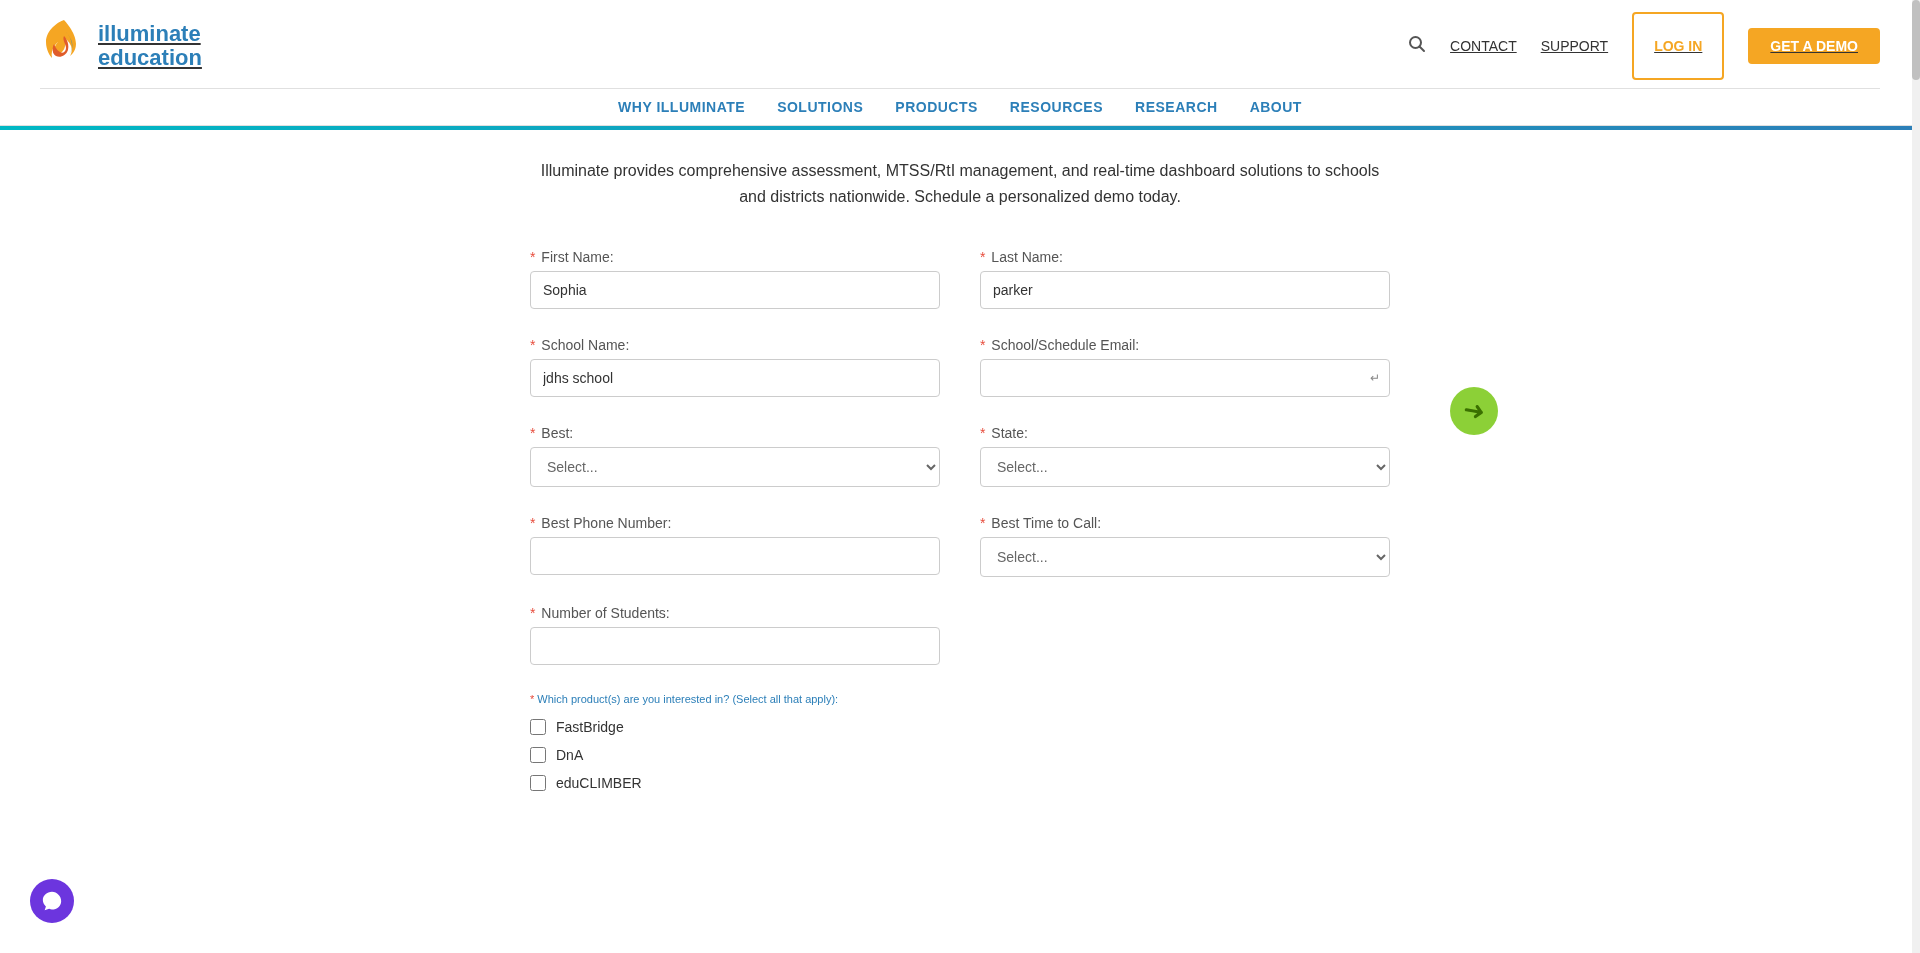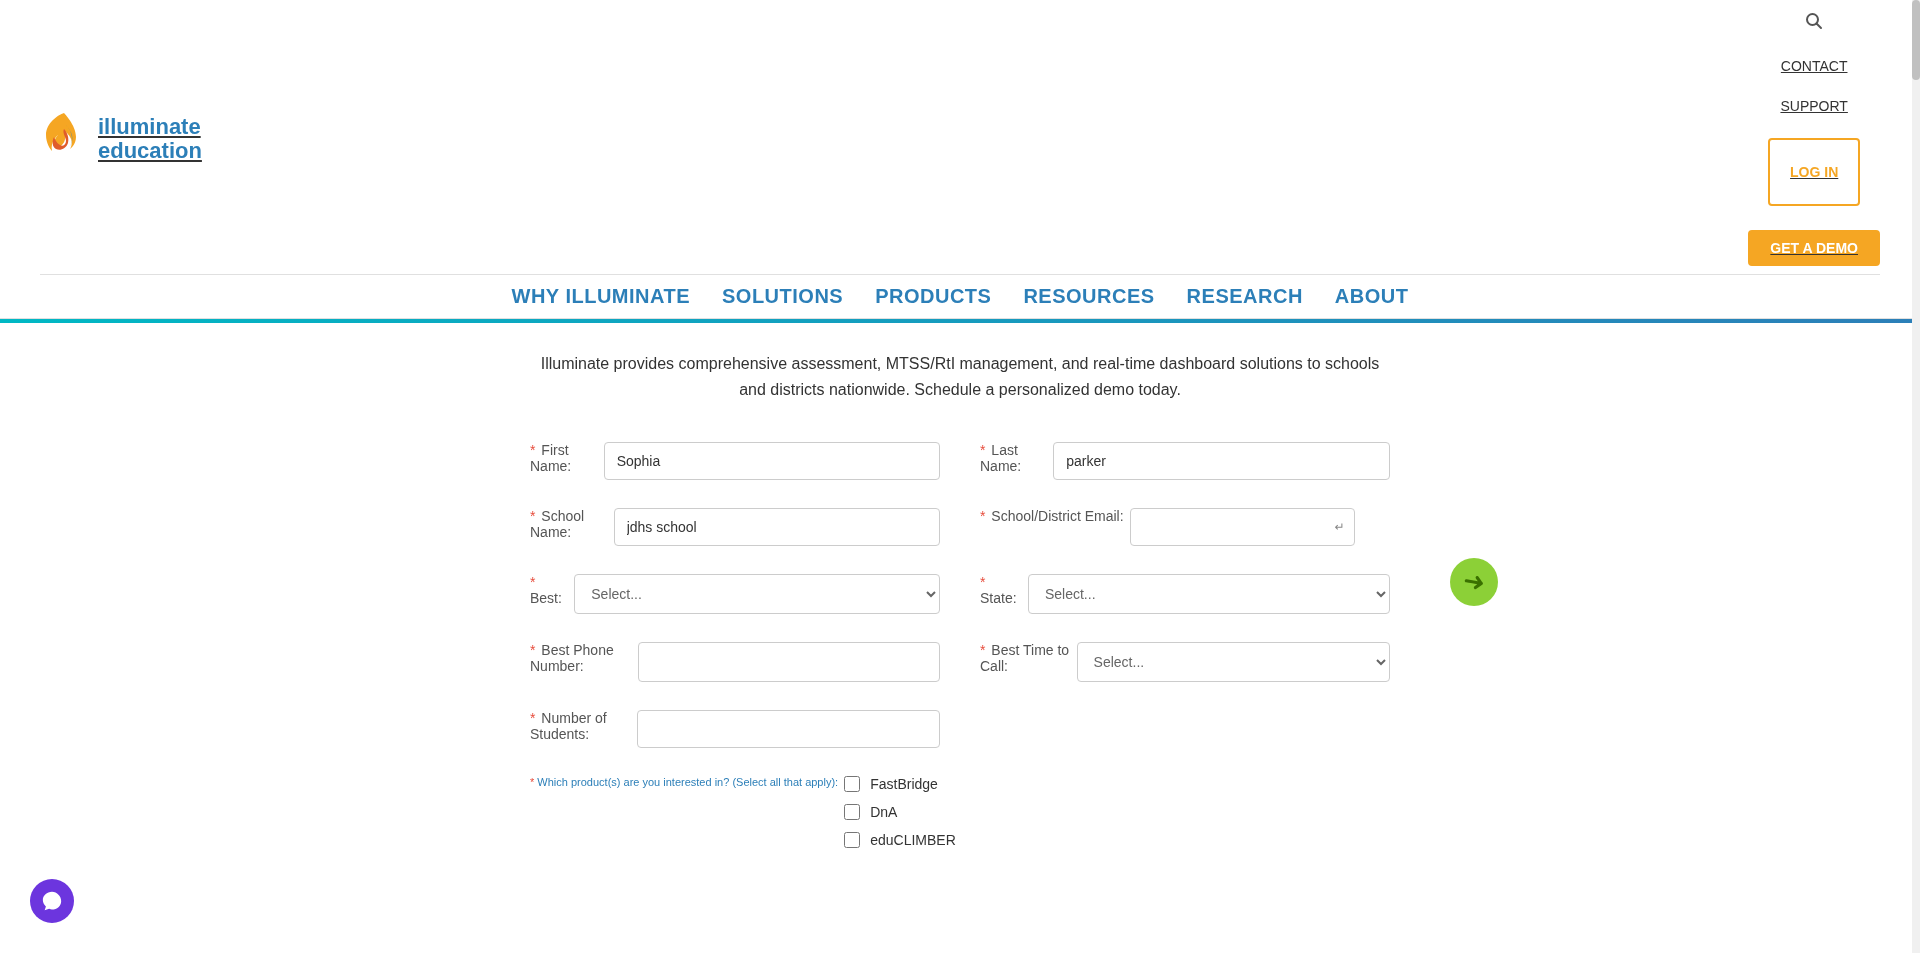--- a/index.html
+++ b/index.html
@@ -38,21 +38,20 @@
     }
     .logo-text span:last-child {
       font-size: 22px;
       font-weight: 600;
       color: #2c7fb8;
     }
     .header-right {
       display: flex;
       align-items: center;
       gap: 24px;
-      flex-direction: column;
     }
     .header-right a {
       text-decoration: none;
       color: #333;
       font-size: 14px;
       font-weight: 500;
     }
     .search-icon-btn {
       background: none;
       border: none;
@@ -83,21 +82,21 @@
     .nav-bar {
       display: flex;
       gap: 32px;
       padding: 10px 0;
       border-top: 1px solid #e0e0e0;
       justify-content: center;
     }
     .nav-bar a {
       text-decoration: none;
       color: #2c7fb8;
-      font-size: 20px;
+      font-size: 14px;
       font-weight: 600;
       letter-spacing: 0.5px;
     }
     .teal-bar {
       height: 4px;
       background: linear-gradient(to right, #00b8c4, #2c7fb8);
     }
 
     
     .main-content {
@@ -115,20 +114,21 @@
 
     
     .form-row {
       display: flex;
       gap: 40px;
       margin-bottom: 28px;
     }
     .form-group {
       flex: 1;
       display: flex;
+      flex-direction: column;
       gap: 6px;
     }
     .form-label {
       font-size: 14px;
       color: #555;
     }
     .form-label .required {
       color: #e74c3c;
       margin-right: 2px;
     }
@@ -312,21 +312,21 @@
       <div class="form-group">
         <label class="form-label">
           <span class="required">*</span>
           <span>School Name:</span>
         </label>
         <input type="text" class="form-input" value="jdhs school" style="">
       </div>
       <div class="form-group">
         <label class="form-label">
           <span class="required">*</span>
-          <span>School/District Email:</span>
+          <span>School/Schedule Email:</span>
         </label>
         <div class="email-wrapper" style="position: relative;">
           <input type="email" class="form-input" style="padding-right: 30px;">
           <span class="email-icon">↵</span>
         </div>
       </div>
 
       <div class="cursor-indicator" style="position: absolute; top: 50px; right: -30px; width: 48px; height: 48px; background: rgba(120, 200, 20, 0.85); border-radius: 50%; display: flex; align-items: center; justify-content: center; z-index: 100;">
         <span style="font-size: 26px; color: #3a7000; transform: rotate(190deg) scaleX(-1); display: inline-block;">➜</span>
       </div>

